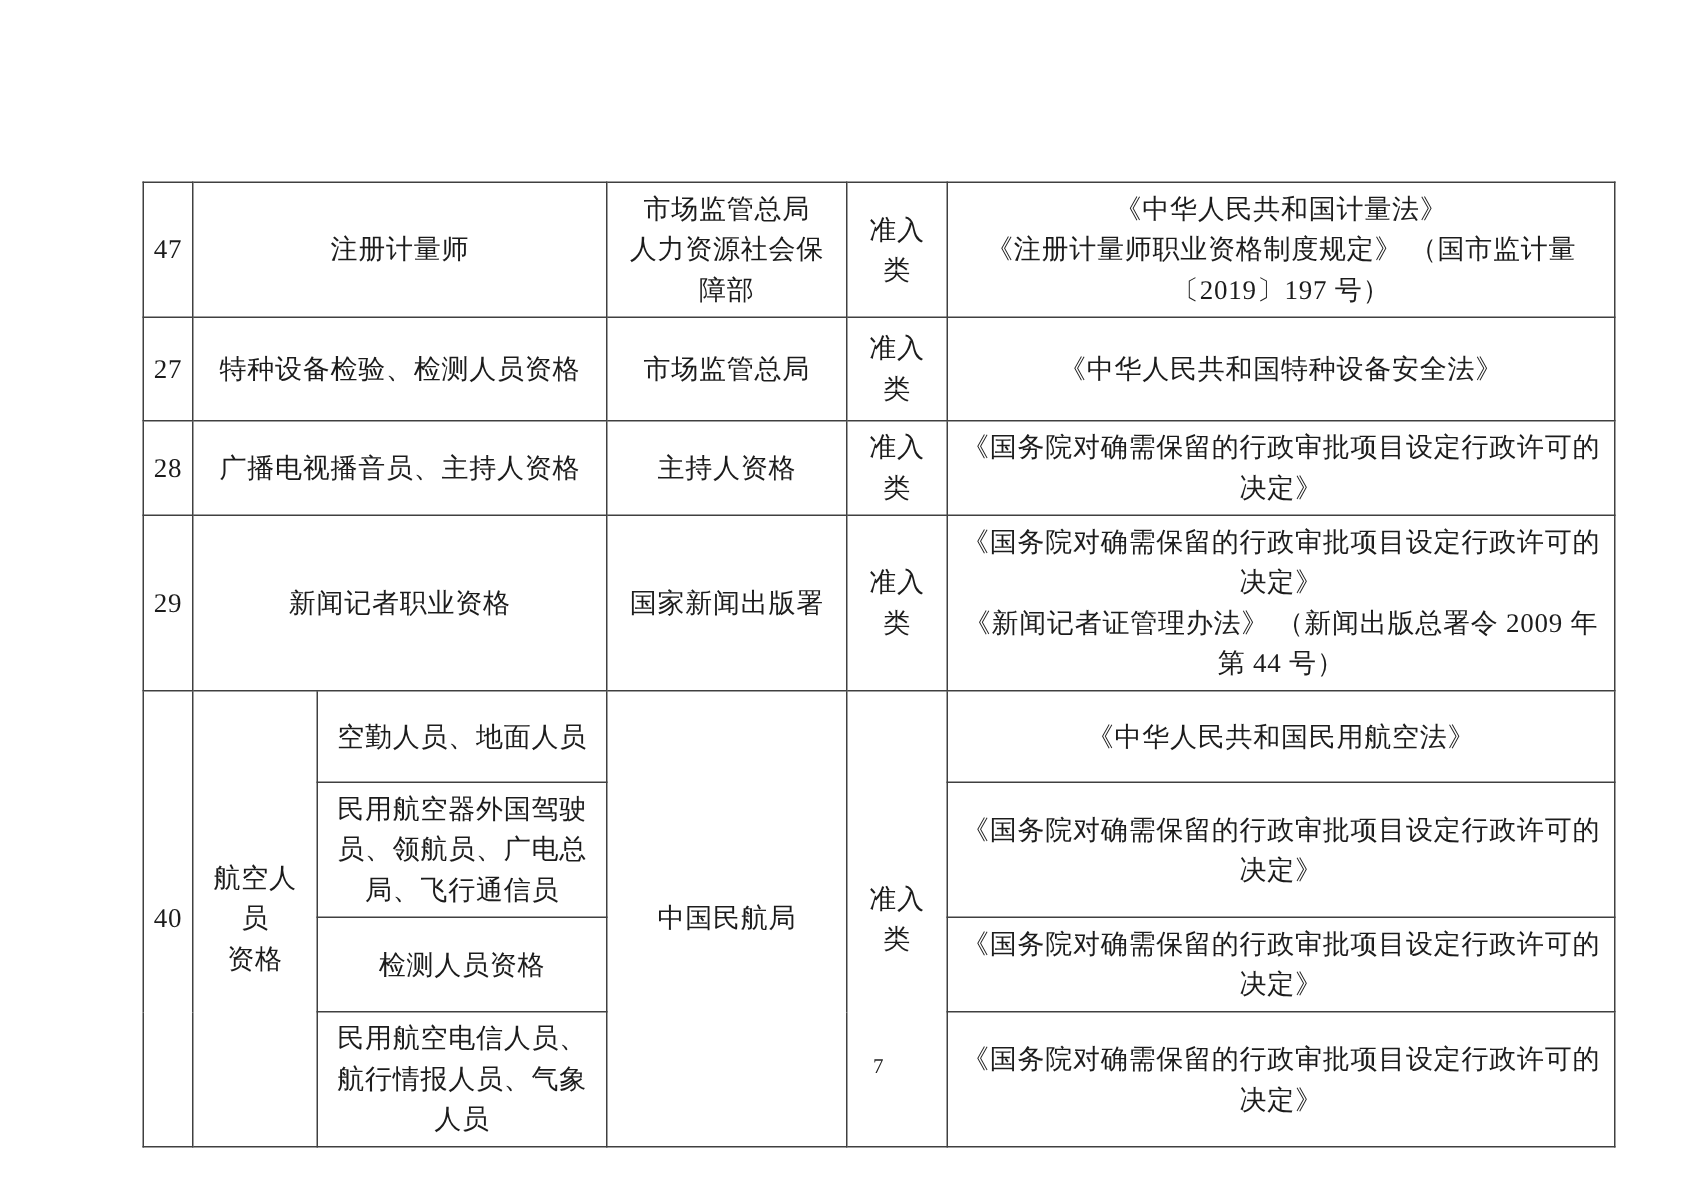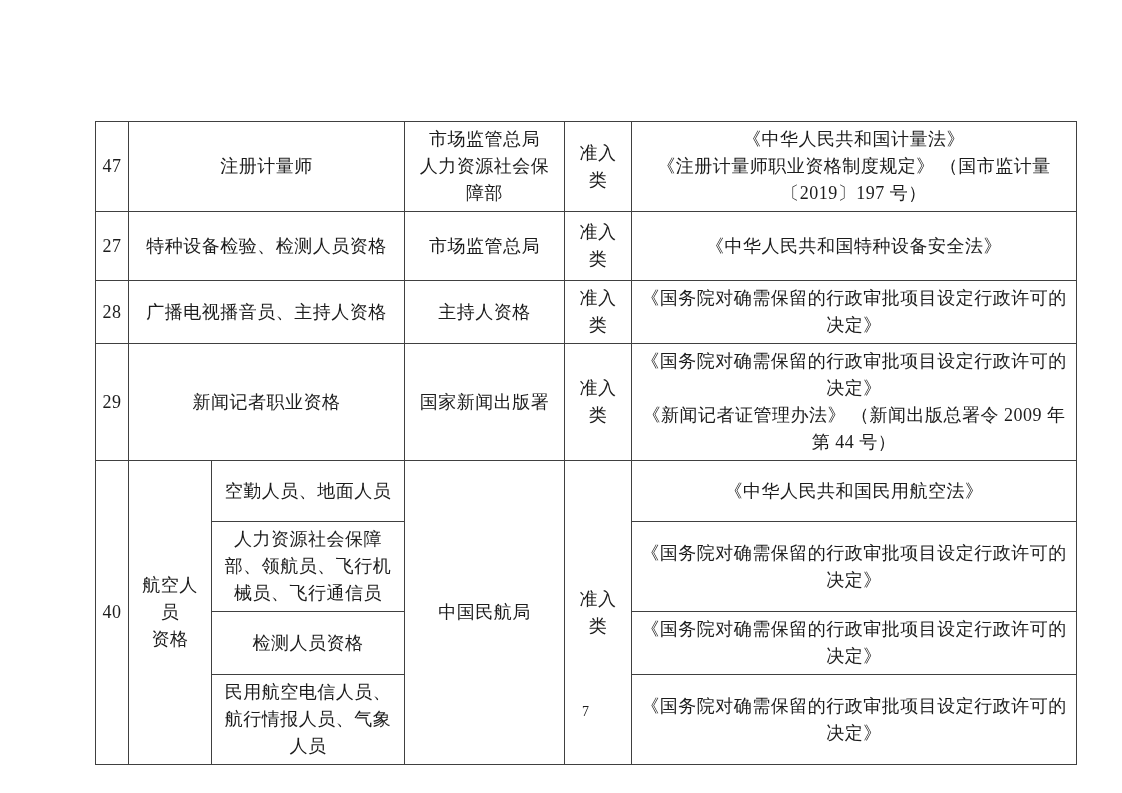--- a/index.html
+++ b/index.html
@@ -101,21 +101,21 @@
     <tr style="height:61px">
       <td rowspan="4">40</td>
       <td rowspan="4">航空人员
 资格</td>
       <td>空勤人员、地面人员</td>
       <td rowspan="4">中国民航局</td>
       <td rowspan="4">准入类</td>
       <td class="legal">《中华人民共和国民用航空法》</td>
     </tr>
     <tr style="height:70px">
-      <td>人力资源社会保障部、领航员、飞行机械员、飞行通信员</td>
+      <td>民用航空器外国驾驶员、领航员、广电总局、飞行通信员</td>
       <td class="legal">《国务院对确需保留的行政审批项目设定行政许可的决定》</td>
     </tr>
     <tr style="height:63px">
       <td>检测人员资格</td>
       <td class="legal">《国务院对确需保留的行政审批项目设定行政许可的决定》</td>
     </tr>
     <tr style="height:77px">
       <td>民用航空电信人员、航行情报人员、气象人员</td>
       <td class="legal">《国务院对确需保留的行政审批项目设定行政许可的决定》</td>
     </tr>

